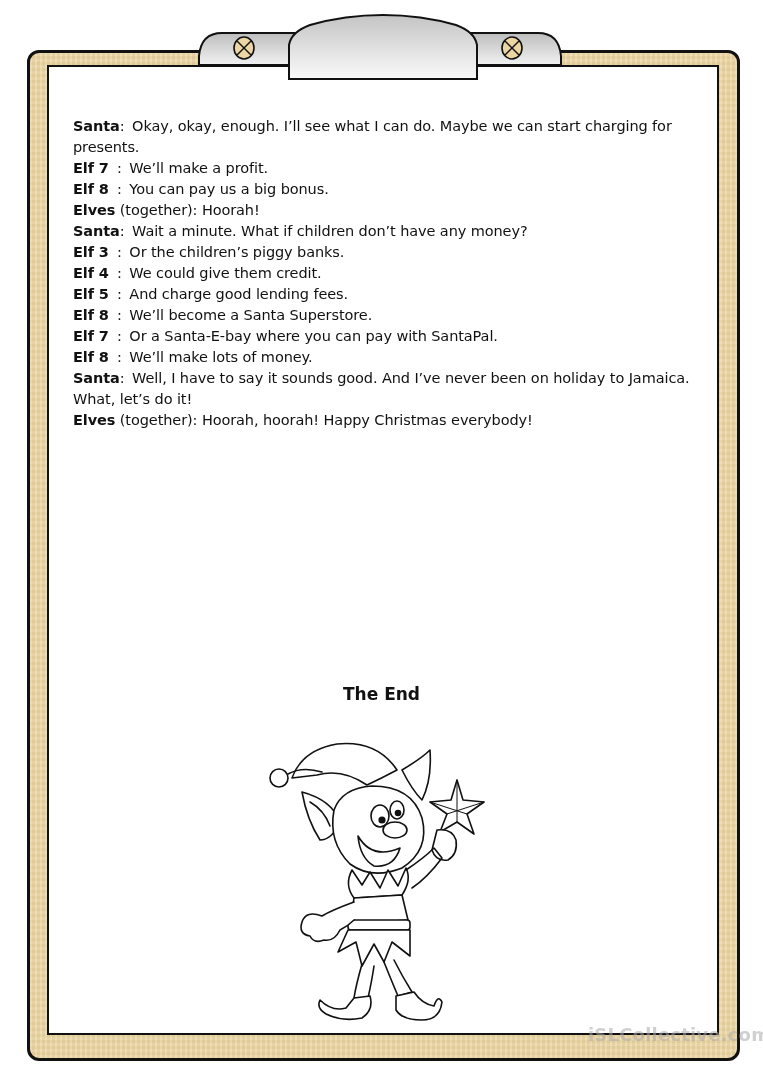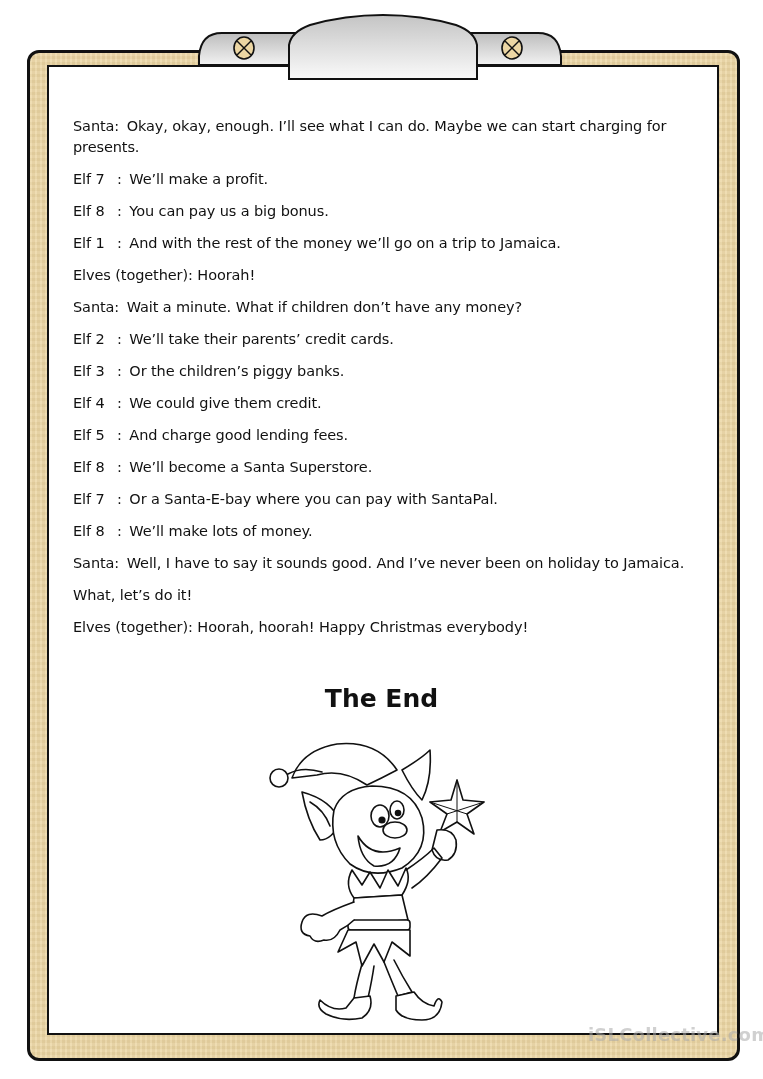--- a/index.html
+++ b/index.html
@@ -22,28 +22,28 @@
     background:#ffffff;
     border:2px solid #111;
     box-sizing:border-box;
   }
   .clip { position:absolute; left:0; top:0; }
   .content {
     position:absolute; left:73px; top:116px; width:630px;
     font-size:14.5px; color:#111; letter-spacing:-0.1px;
   }
   .line { margin:0; line-height:21px; }
-  .line + .line { margin-top:11px; }
+  .line + .line { }
   .line.wrap { line-height:21px; }
-  .speaker { font-weight:normal; }
+  .speaker { font-weight:bold; }
   .speaker.elf { display:inline-block; width:44px; }
   .sep { margin-right:3px; }
   .end-title {
     position:absolute; left:0; width:763px; top:684px; text-align:center;
-    font-weight:bold; font-size:25px; color:#111;
+    font-weight:bold; font-size:17px; color:#111;
   }
   .elf-illus { position:absolute; left:262px; top:730px; }
   .watermark {
     position:absolute; left:588px; top:1024px;
     font-weight:bold; font-size:18px; color:rgba(170,170,170,0.55);
     letter-spacing:0.2px;
   }
 </style>
 </head>
 <body>
@@ -73,24 +73,22 @@
     <line x1="505" y1="41" x2="519" y2="55" stroke="#111" stroke-width="1.4"></line>
     <line x1="519" y1="41" x2="505" y2="55" stroke="#111" stroke-width="1.4"></line>
   </g>
   <path d="M289,79 L289,45 Q291,32 310,25 Q345,15 383,15 Q421,15 456,25 Q475,32 477,45 L477,79 Z" fill="url(#cg)" stroke="#111" stroke-width="2"></path>
 </svg>
 
 <div class="content">
   <p class="line wrap"><span class="speaker">Santa</span><span class="sep">:</span> <span>Okay, okay, enough. I’ll see what I can do. Maybe we can start charging for presents.</span></p>
   <p class="line"><span class="speaker elf">Elf 7</span><span class="sep">:</span> <span>We’ll make a profit.</span></p>
   <p class="line"><span class="speaker elf">Elf 8</span><span class="sep">:</span> <span>You can pay us a big bonus.</span></p>
-  <p class="line"><span class="speaker elf">Elf 1</span><span class="sep">:</span> <span>And with the rest of the money we’ll go on a trip to Jamaica.</span></p>
   <p class="line"><span class="speaker">Elves</span> <span>(together):</span> <span>Hoorah!</span></p>
   <p class="line"><span class="speaker">Santa</span><span class="sep">:</span> <span>Wait a minute. What if children don’t have any money?</span></p>
-  <p class="line"><span class="speaker elf">Elf 2</span><span class="sep">:</span> <span>We’ll take their parents’ credit cards.</span></p>
   <p class="line"><span class="speaker elf">Elf 3</span><span class="sep">:</span> <span>Or the children’s piggy banks.</span></p>
   <p class="line"><span class="speaker elf">Elf 4</span><span class="sep">:</span> <span>We could give them credit.</span></p>
   <p class="line"><span class="speaker elf">Elf 5</span><span class="sep">:</span> <span>And charge good lending fees.</span></p>
   <p class="line"><span class="speaker elf">Elf 8</span><span class="sep">:</span> <span>We’ll become a Santa Superstore.</span></p>
   <p class="line"><span class="speaker elf">Elf 7</span><span class="sep">:</span> <span>Or a Santa-E-bay where you can pay with SantaPal.</span></p>
   <p class="line"><span class="speaker elf">Elf 8</span><span class="sep">:</span> <span>We’ll make lots of money.</span></p>
   <p class="line"><span class="speaker">Santa</span><span class="sep">:</span> <span>Well, I have to say it sounds good. And I’ve never been on holiday to Jamaica.</span></p>
   <p class="line"><span>What, let’s do it!</span></p>
   <p class="line"><span class="speaker">Elves</span> <span>(together):</span> <span>Hoorah, hoorah! Happy Christmas everybody!</span></p>
 </div>

